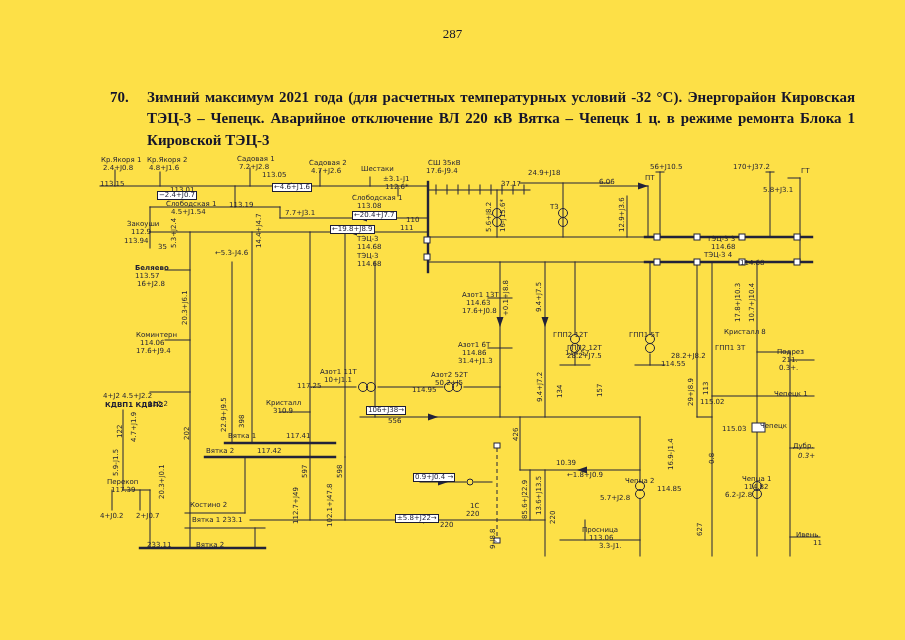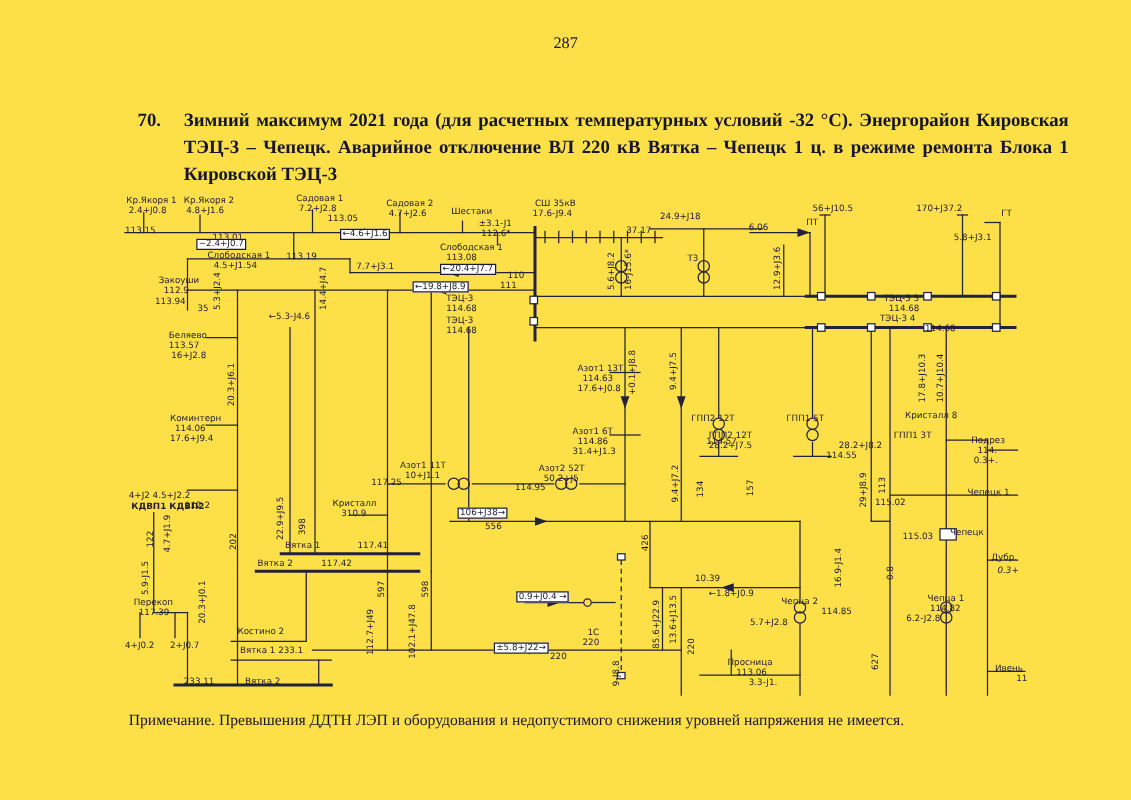--- a/index.html
+++ b/index.html
@@ -229,21 +229,21 @@
         <span class="dlbl" style="left: 400px; top: 225px;">111</span>
         <span class="dlbl" style="left: 357px; top: 236px;">ТЭЦ-3</span>
         <span class="dlbl" style="left: 357px; top: 244px;">114.68</span>
         <span class="dlbl" style="left: 357px; top: 253px;">ТЭЦ-3</span>
         <span class="dlbl" style="left: 357px; top: 261px;">114.68</span>
         <span class="dlbl" style="left: 707px; top: 236px;">ТЭЦ-3 3</span>
         <span class="dlbl" style="left: 711px; top: 244px;">114.68</span>
         <span class="dlbl" style="left: 704px; top: 252px;">ТЭЦ-3 4</span>
         <span class="dlbl" style="left: 740px; top: 260px;">114.68</span>
         <span class="dlbl" style="left: 215px; top: 250px;">←5.3-J4.6</span>
-        <span class="dlbl" style="left: 135px; top: 265px;">Беляево</span>
+        <span class="dlbl" style="left: 135px; top: 265px; font-weight: bold;">Беляево</span>
         <span class="dlbl" style="left: 135px; top: 273px;">113.57</span>
         <span class="dlbl" style="left: 137px; top: 281px;">16+J2.8</span>
         <span class="dlbl" style="left: 136px; top: 332px;">Коминтерн</span>
         <span class="dlbl" style="left: 140px; top: 340px;">114.06</span>
         <span class="dlbl" style="left: 136px; top: 348px;">17.6+J9.4</span>
         <span class="dlbl" style="left: 105px; top: 402px; font-weight: bold;">КДВП1 КДВП2</span>
         <span class="dlbl" style="left: 103px; top: 393px;">4+J2 4.5+J2.2</span>
         <span class="dlbl" style="left: 148px; top: 401px;">112.2</span>
         <span class="dlbl" style="left: 462px; top: 292px;">Азот1 13Т</span>
         <span class="dlbl" style="left: 466px; top: 300px;">114.63</span>
@@ -260,21 +260,21 @@
         <span class="dlbl" style="left: 553px; top: 332px;">ГПП2 12Т</span>
         <span class="dlbl" style="left: 629px; top: 332px;">ГПП1 5Т</span>
         <span class="dlbl" style="left: 567px; top: 345px;">ГПП2 12Т</span>
         <span class="dlbl" style="left: 567px; top: 353px;">28.2+J7.5</span>
         <span class="dlbl" style="left: 565px; top: 350px;">114.57</span>
         <span class="dlbl" style="left: 687px; top: 345px; padding-left: 28px;">ГПП1 3Т</span>
         <span class="dlbl" style="left: 671px; top: 353px;">28.2+J8.2</span>
         <span class="dlbl" style="left: 661px; top: 361px;">114.55</span>
         <span class="dlbl" style="left: 724px; top: 329px;">Кристалл 8</span>
         <span class="dlbl" style="left: 777px; top: 349px;">Подрез</span>
-        <span class="dlbl" style="left: 782px; top: 357px;">114.</span>
+        <span class="dlbl" style="left: 782px; top: 357px;">211.</span>
         <span class="dlbl" style="left: 779px; top: 365px;">0.3+.</span>
         <span class="dlbl" style="left: 774px; top: 391px;">Чепецк 1</span>
         <span class="dlbl" style="left: 700px; top: 399px;">115.02</span>
         <span class="dlbl" style="left: 266px; top: 400px;">Кристалл</span>
         <span class="dlbl" style="left: 273px; top: 408px;">310.9</span>
         <span class="dlbl" style="left: 228px; top: 433px;">Вятка 1</span>
         <span class="dlbl" style="left: 286px; top: 433px;">117.41</span>
         <span class="dlbl" style="left: 206px; top: 448px;">Вятка 2</span>
         <span class="dlbl" style="left: 257px; top: 448px;">117.42</span>
         <span class="dlbl box" style="left: 366px; top: 406px;">106+J38→</span>
@@ -340,15 +340,14 @@
         <span class="dlbl rot" style="left: 159px; top: 499px;">20.3+J0.1</span>
         <span class="dlbl rot" style="left: 490px; top: 549px;">9-J8.8</span>
         <span class="dlbl rot" style="left: 697px; top: 536px;">627</span>
         <span class="dlbl rot" style="left: 709px; top: 464px;">0.8</span>
         <span class="dlbl rot" style="left: 668px; top: 470px;">16.9-J1.4</span>
         <span class="dlbl rot" style="left: 735px; top: 322px;">17.8+J10.3</span>
         <span class="dlbl rot" style="left: 749px; top: 322px;">10.7+J10.4</span>
       </div>
   </div>
 
-  <div class="note">Примечание. Превышения ДДТН ЛЭП и оборудования и недопустимого снижения уровней напряжения не имеется.</div>
 
 </div>
 
 </body></html>

